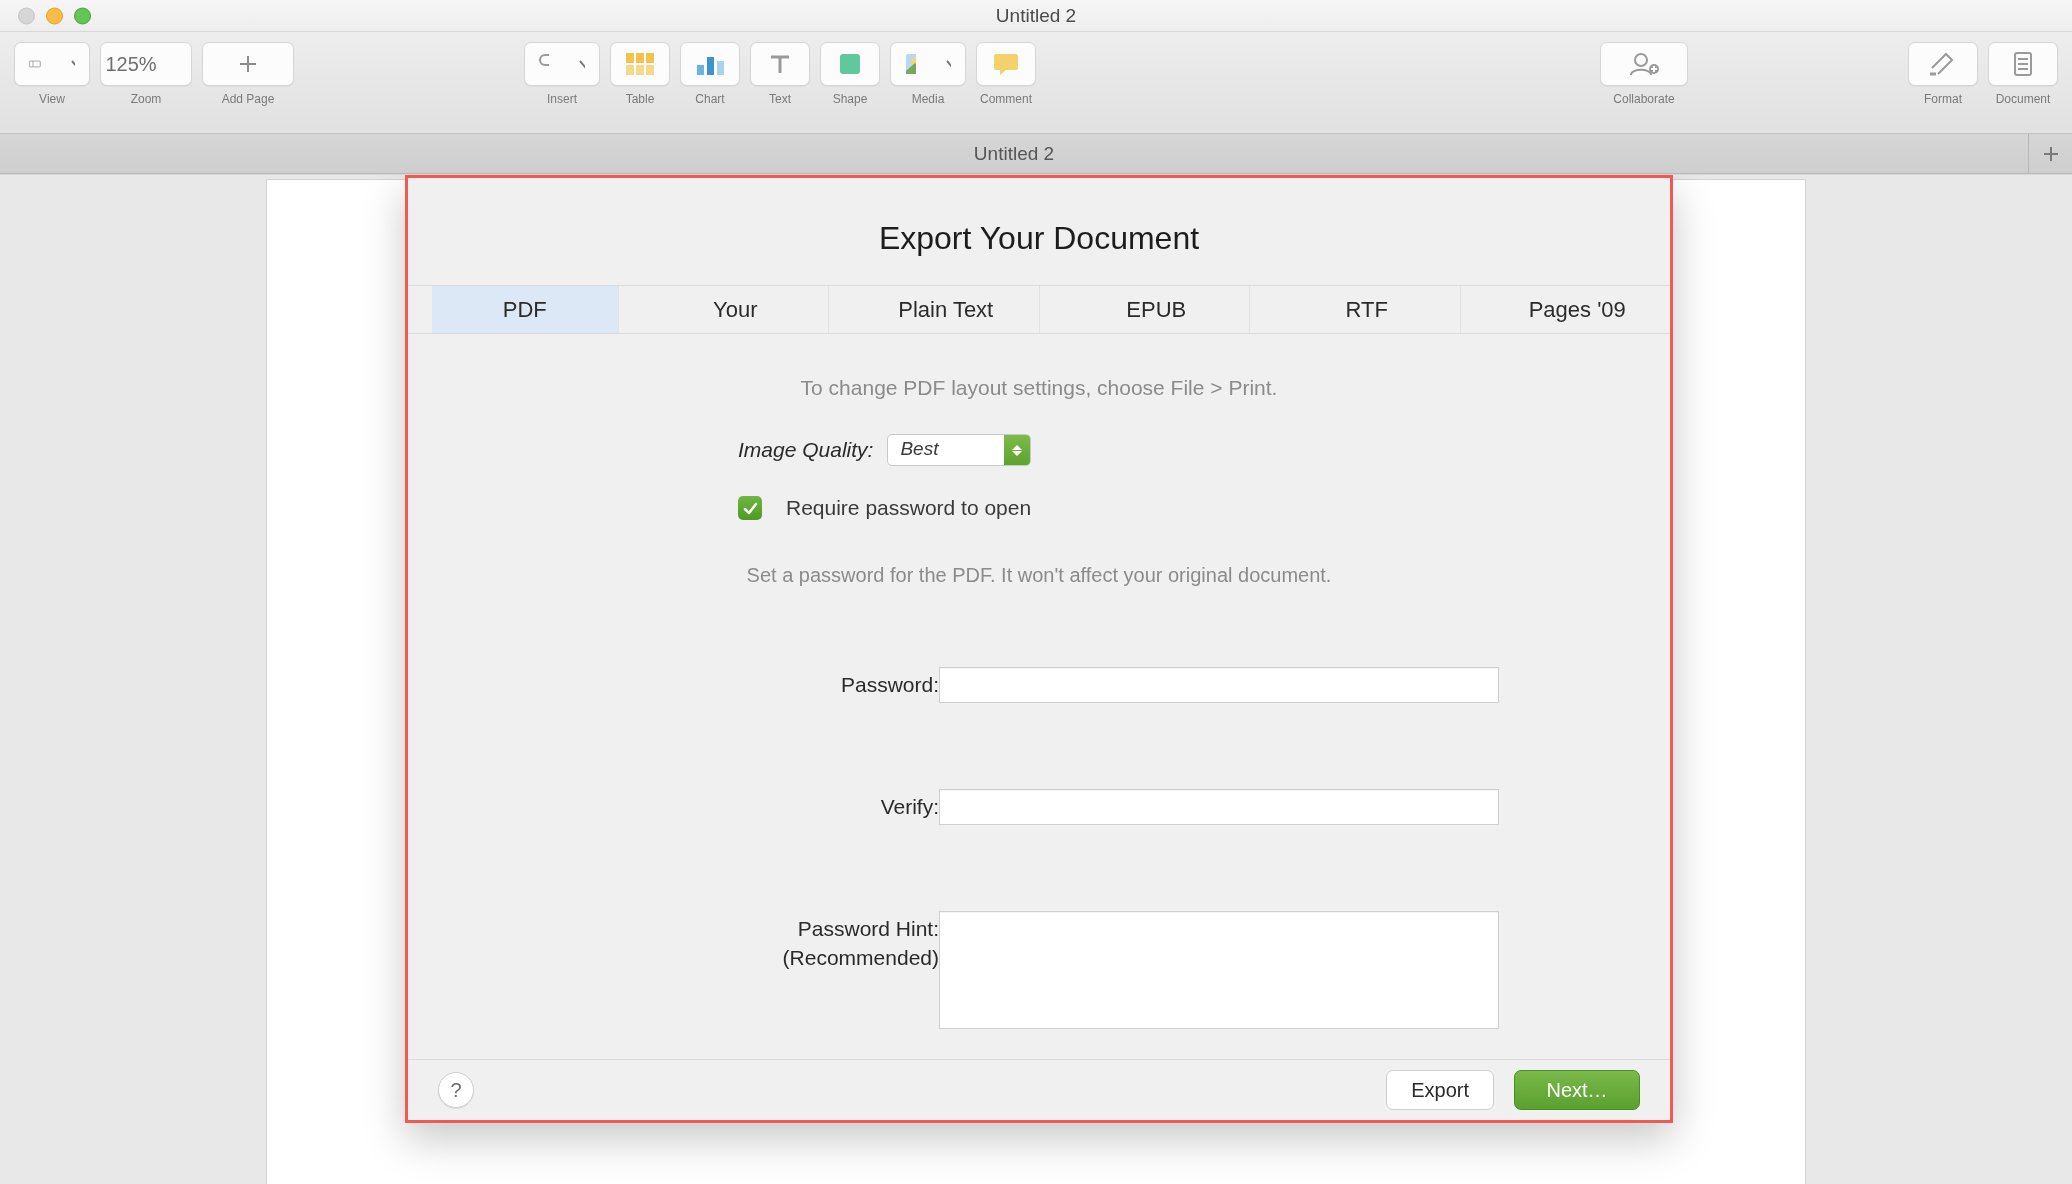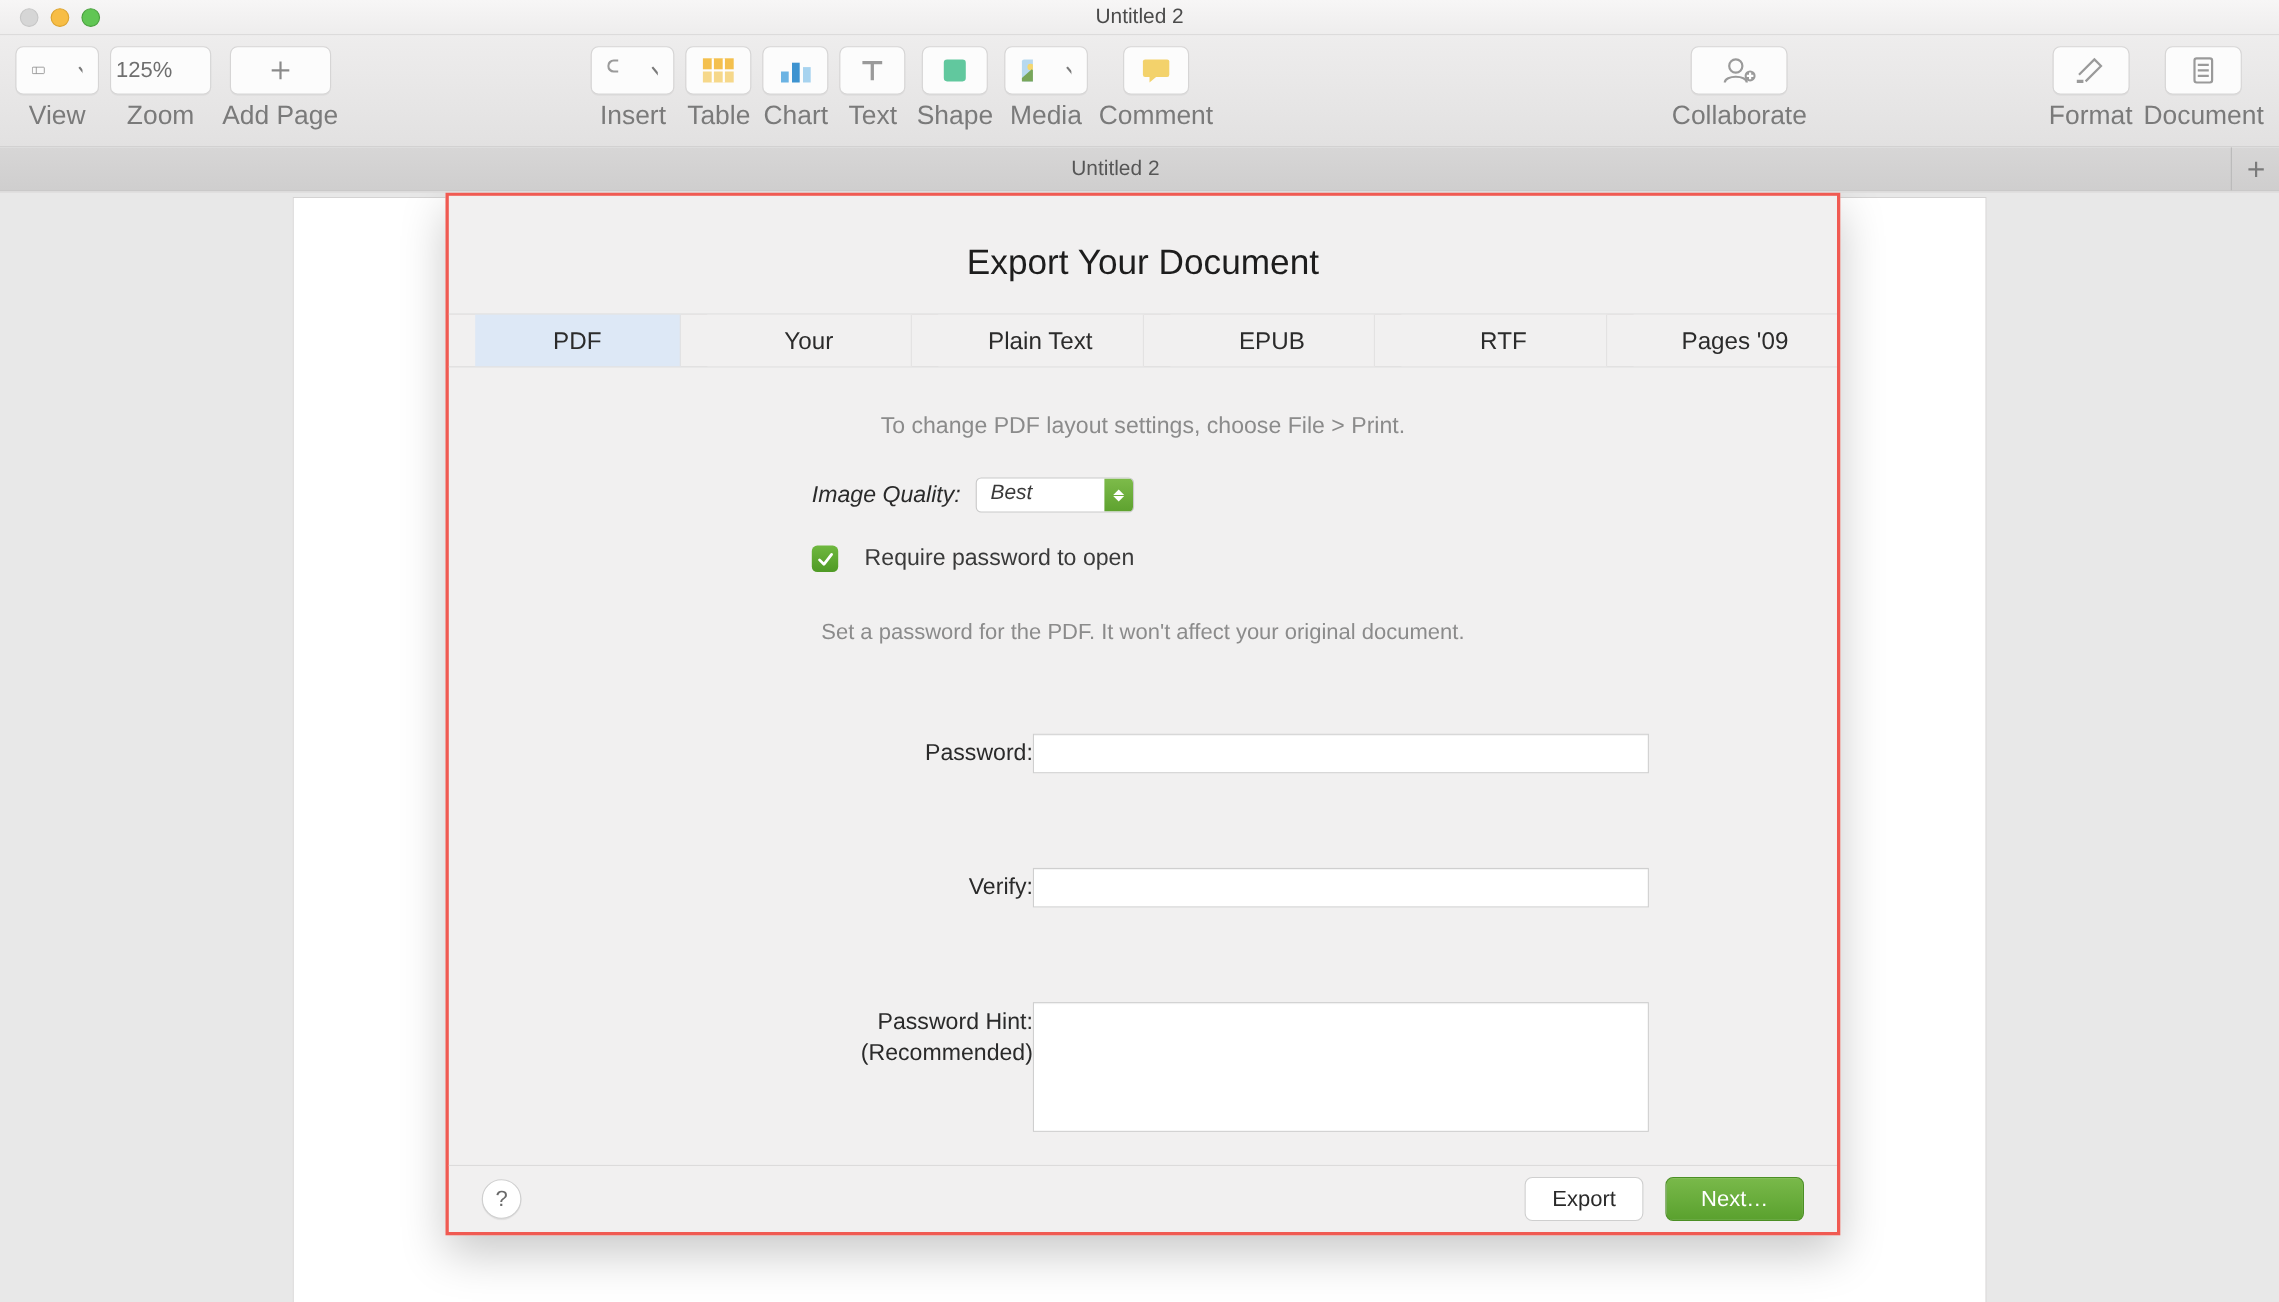--- a/index.html
+++ b/index.html
@@ -54,21 +54,21 @@
     background: #fcfcfc;
     border: 1px solid #d6d5d5;
     border-radius: 7px;
     display: flex;
     align-items: center;
     justify-content: center;
     padding: 0 14px;
     box-shadow: 0 1px 0 rgba(0,0,0,0.04);
     gap: 24px;
   }
-  .tlabel { margin-top: 6px; font-size: 24px; color: #7a7a7a; }
+  .tlabel { margin-top: 6px; font-size: 12px; color: #7a7a7a; }
   .chev { margin-left: 6px; }
   .spacer { flex: 1; }
 
   
   svg { display: block; }
 
   
   .tabstrip {
     height: 40px;
     background: linear-gradient(#d7d6d6, #cfcece);

